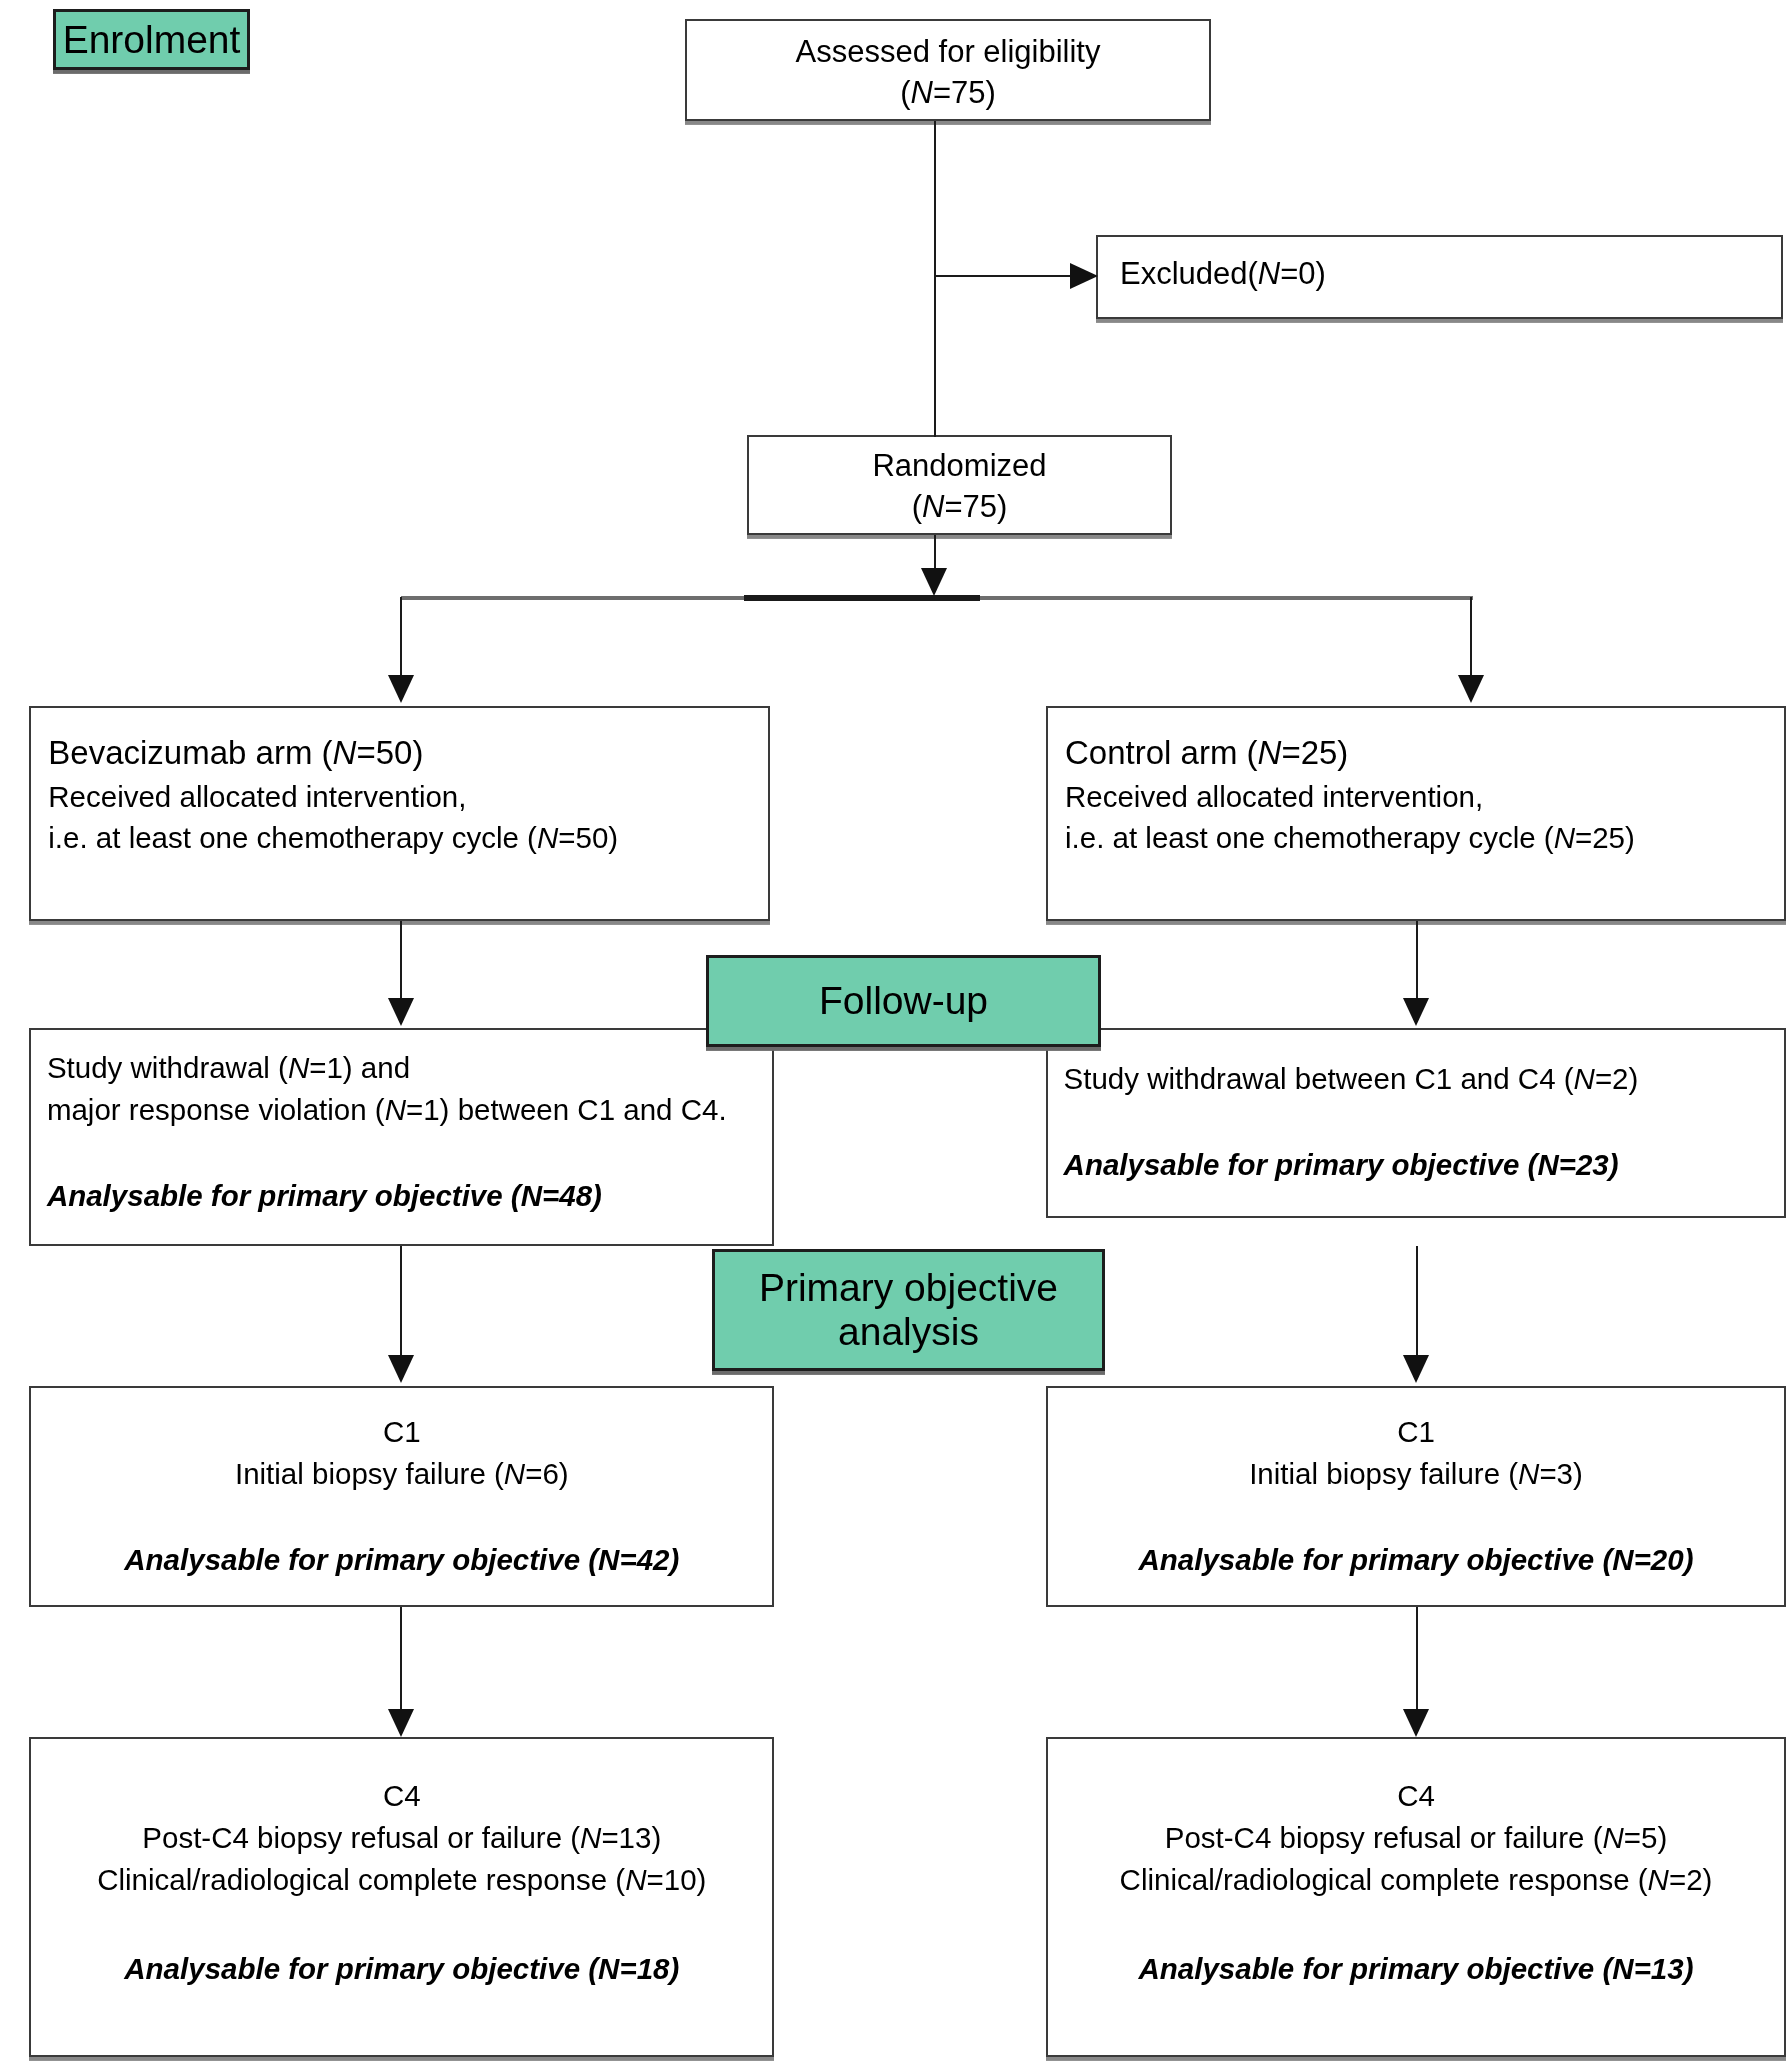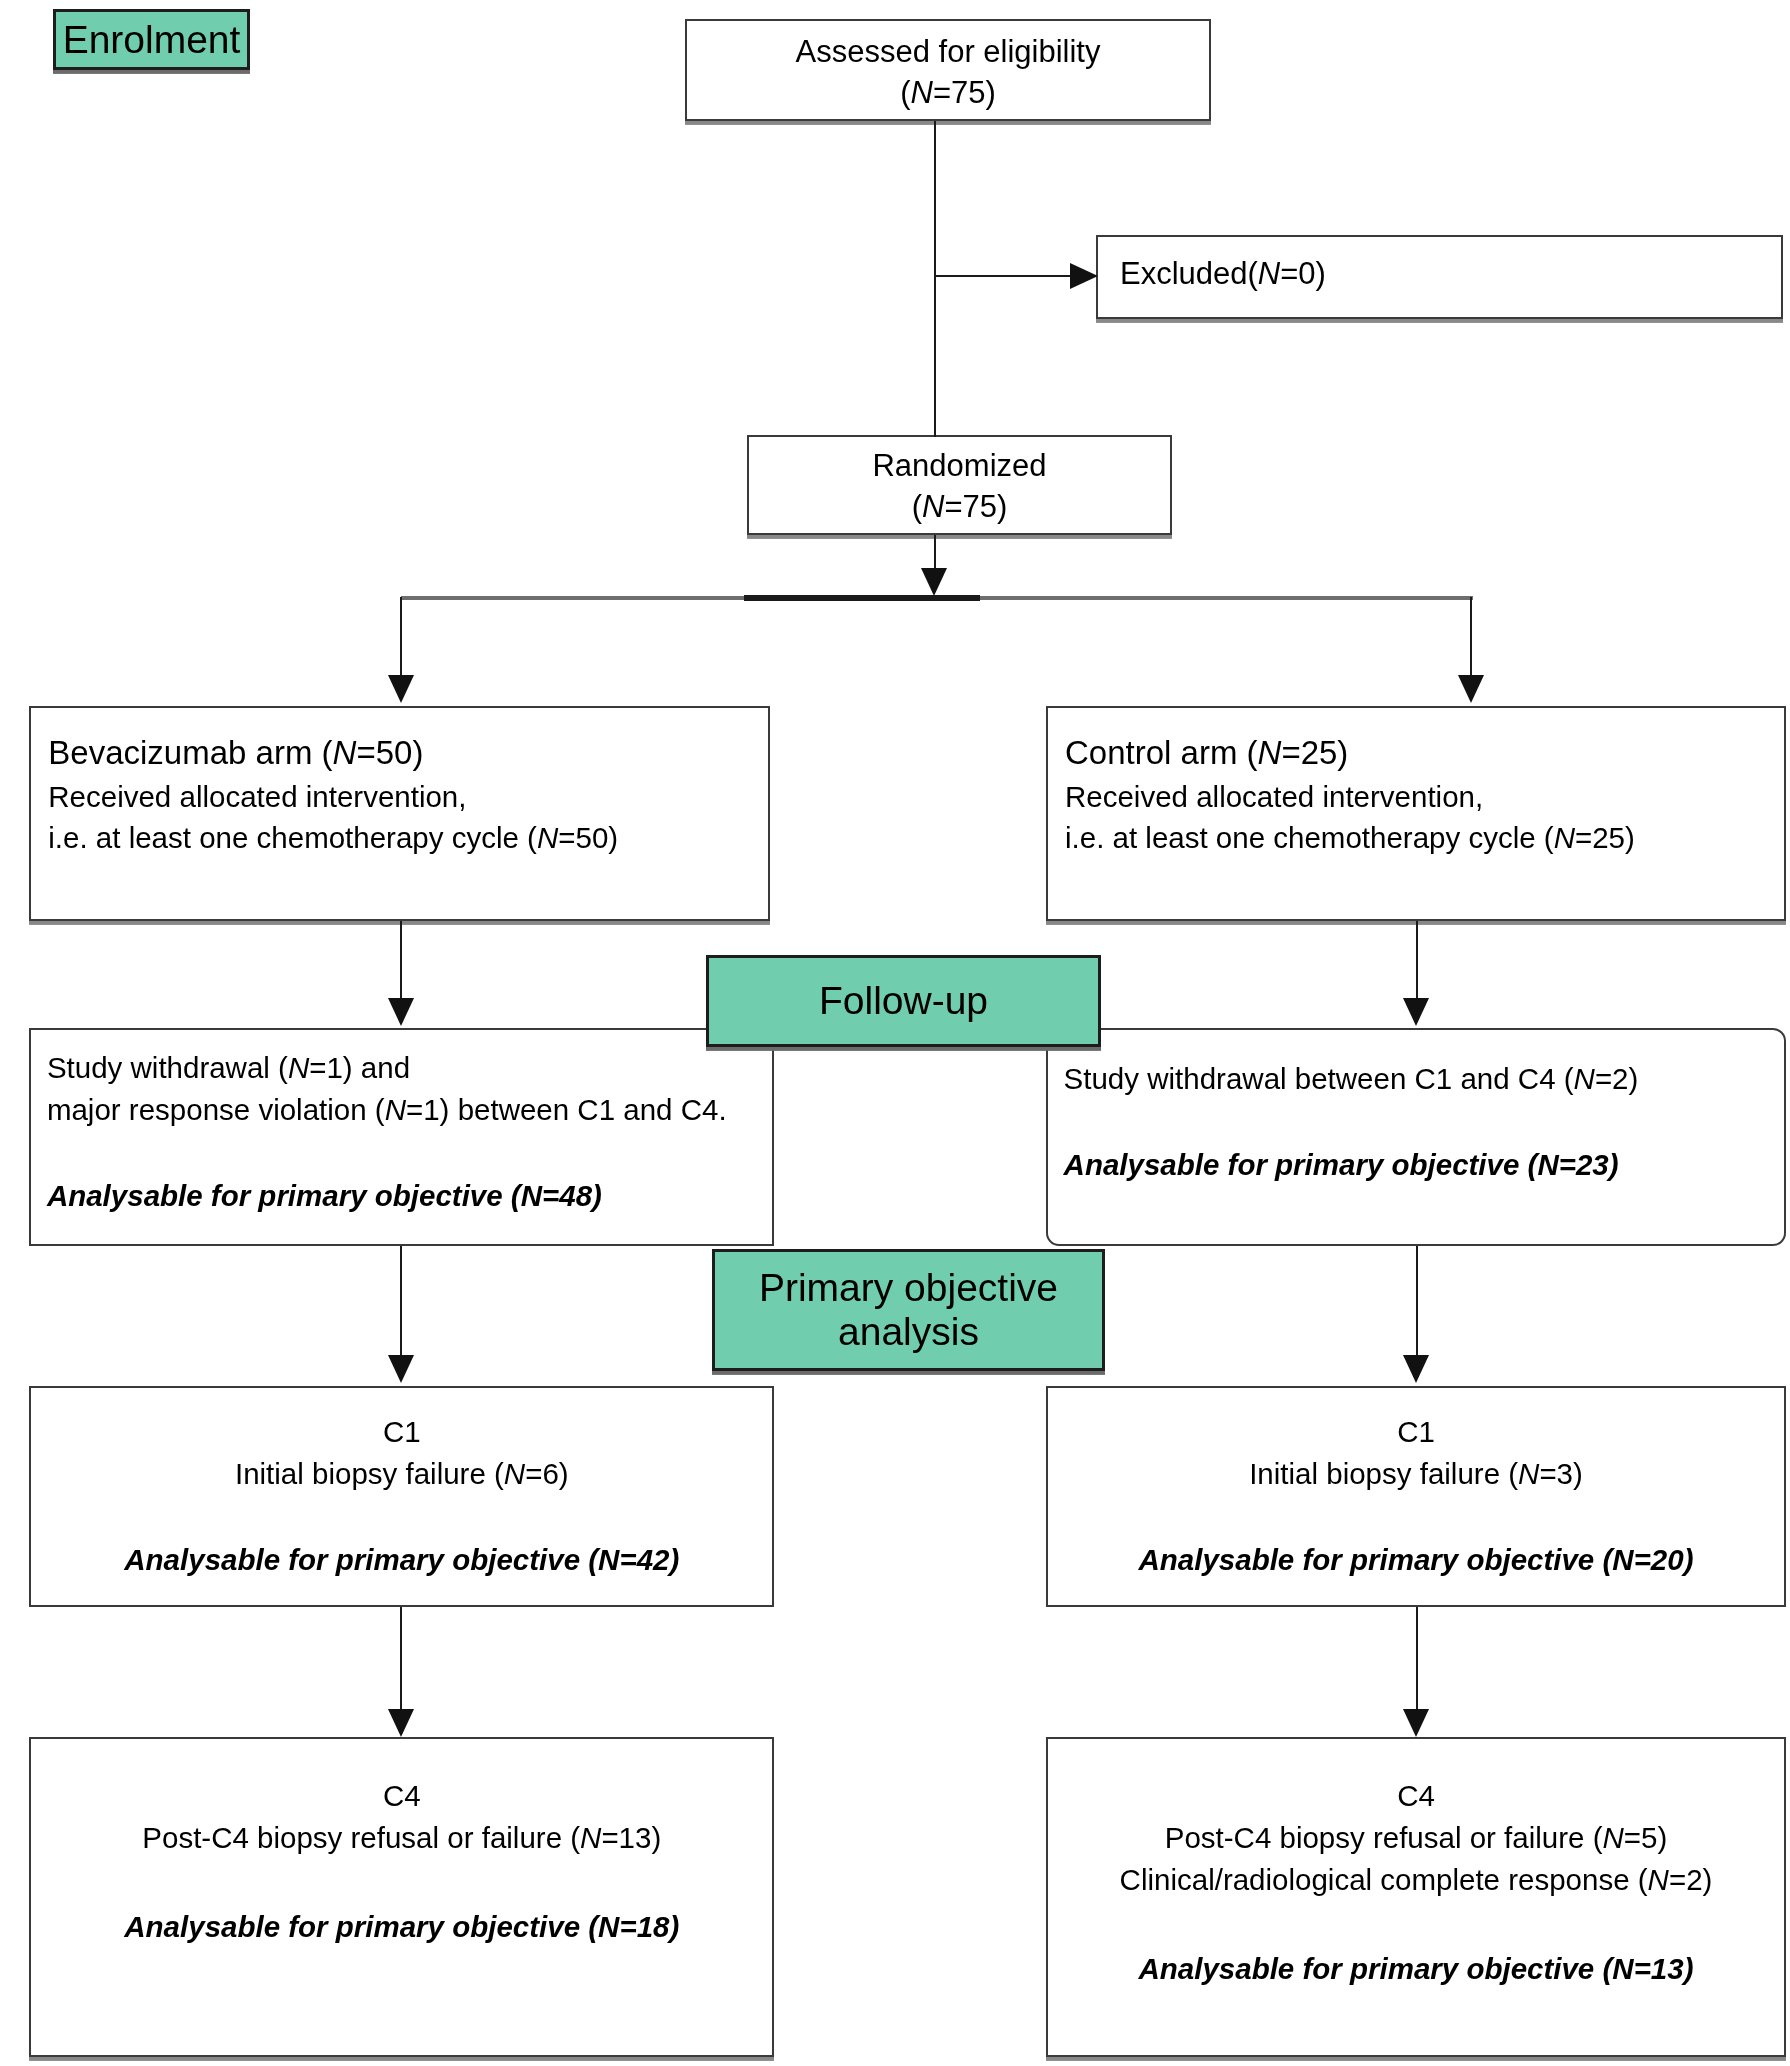--- a/index.html
+++ b/index.html
@@ -132,21 +132,21 @@
       </div>
       <div>
         <span>major response violation (</span><span class="nital">N</span><span>=1) between C1 and C4.</span>
       </div>
       <div class="bi" style="margin-top:44px;">
         <span>Analysable for primary objective (</span><span>N</span><span>=48)</span>
       </div>
     </div>
   </div>
 
-  <div class="box" style="left:1026px;top:1028px;width:740px;height:218px;border-width:2.3px;border-radius:13px;">
+  <div class="box" style="left:1026px;top:1028px;width:740px;height:190px;border-width:2.3px;">
     <div class="bodytext lft" style="top:28px;left:15.6px;width:auto;font-size:29.5px;line-height:1.42;">
       <div>
         <span>Study withdrawal between C1 and C4 (</span><span class="nital">N</span><span>=2)</span>
       </div>
       <div class="bi" style="margin-top:44px;">
         <span>Analysable for primary objective (</span><span>N</span><span>=23)</span>
       </div>
     </div>
   </div>
 
@@ -192,20 +192,23 @@
 
   <div class="vline" style="left:1396px;top:1607px;height:104px;"></div>
   <div class="arrowd" style="left:1383px;top:1709px;"></div>
 
   <div class="box shadow" style="left:9.3px;top:1737px;width:745px;height:320px;">
     <div class="bodytext ctr" style="top:36px;font-size:29.5px;line-height:1.42;">
       <div>C4</div>
       <div>
         <span>Post-C4 biopsy refusal or failure (</span><span class="nital">N</span><span>=13)</span>
       </div>
+      <div>
+        <span>Clinical/radiological complete response (</span><span class="nital">N</span><span>=10)</span>
+      </div>
       <div class="bi" style="margin-top:47px;">
         <span>Analysable for primary objective (</span><span>N</span><span>=18)</span>
       </div>
     </div>
   </div>
 
   <div class="box shadow" style="left:1026px;top:1737px;width:740px;height:320px;">
     <div class="bodytext ctr" style="top:36px;font-size:29.5px;line-height:1.42;">
       <div>C4</div>
       <div>

